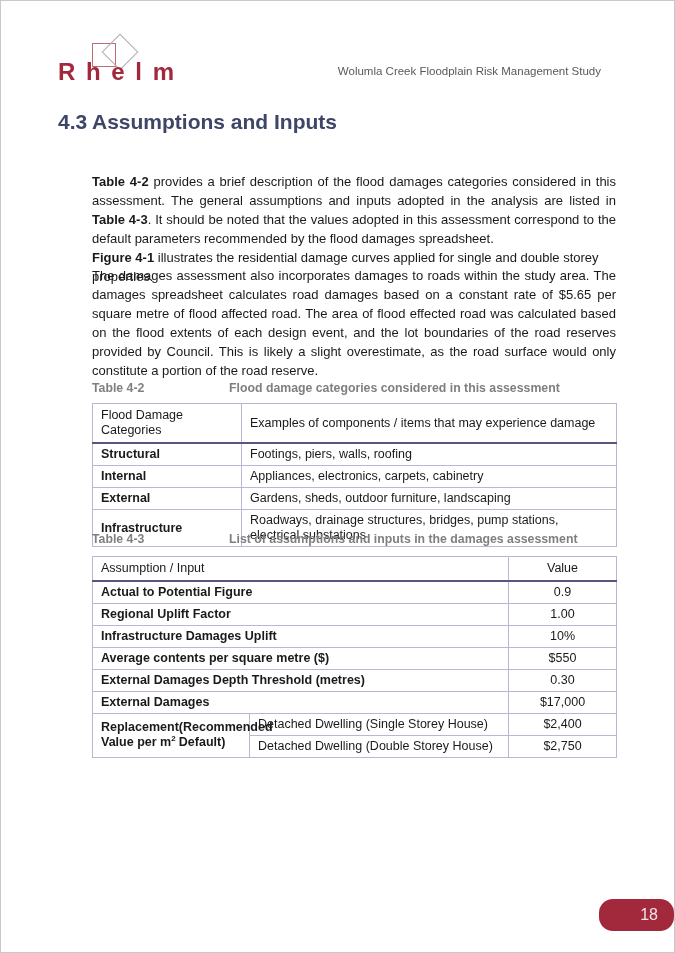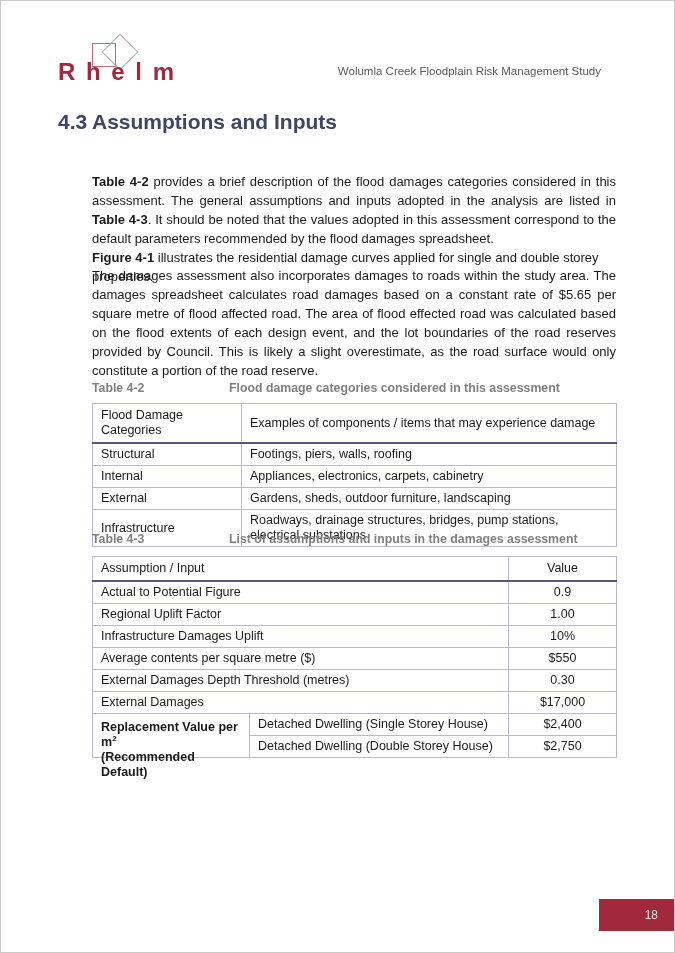--- a/index.html
+++ b/index.html
@@ -60,31 +60,31 @@
   }
   .table-42 { top:402px; }
   .table-43 { top:555px; }
   th, td {
     border:1px solid var(--border-light,#B8B8D2);
     padding:3px 8px; line-height:15px; vertical-align:middle;
     text-align:left;
   }
   th { font-weight:400; padding:4px 8px; }
   thead th { border-bottom:2px solid var(--border-dark,#56567E); }
-  td.cat, td.assumption { font-weight:400; }
+  td.cat, td.assumption { font-weight:700; }
   th.val-col, td.val { text-align:center; }
   td.repl-label { font-weight:700; vertical-align:middle; }
-  .repl-wrap { display:flex; flex-direction:column; justify-content:flex-start; height:32px; }
+  .repl-wrap { display:flex; justify-content:flex-start; height:32px; }
   sup { font-size:8px; vertical-align:super; line-height:0; }
   
   .page-number-box {
     position:absolute; right:0; top:898px; width:75px; height:32px;
     background:var(--brand-red,#A2283C); color:#f2e4e8;
     display:flex; align-items:center; justify-content:flex-end;
-    padding-right:16px; font-size:12px;
+    padding-right:16px; font-size:16px;border-radius:14px;
   }
 </style>
 </head>
 <body>
 
 <div class="page">
 
   <div class="logo">
     <span class="logo-square"></span>
     <span class="logo-diamond"></span>

